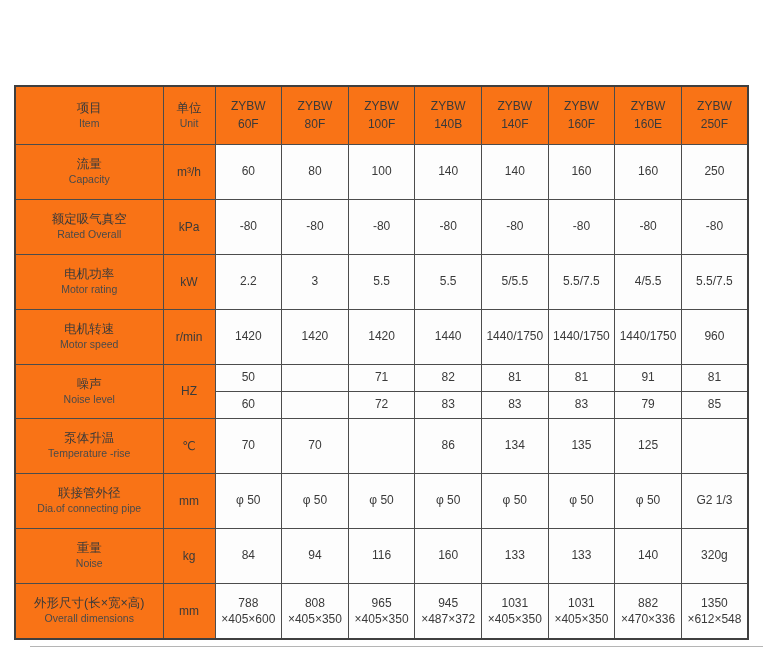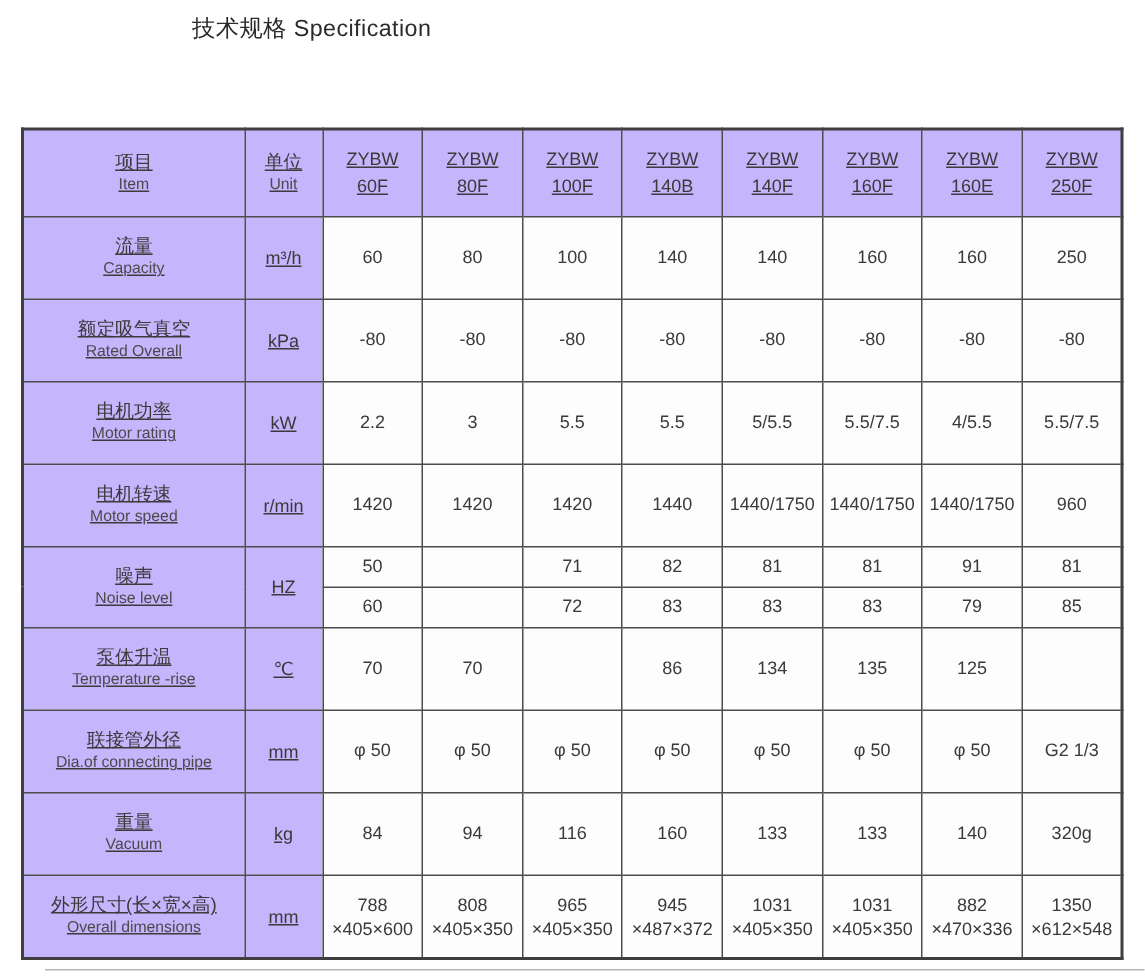--- a/index.html
+++ b/index.html
@@ -17,41 +17,40 @@
     position:absolute;left:14px;top:85px;
     width:735px;height:555px;
     border-collapse:collapse;table-layout:fixed;
     border:2px solid #3f3f3f;
   }
   .spec th,.spec td{
     border:1px solid #4c4c4c;
     text-align:center;vertical-align:middle;
     padding:0 2px;font-weight:normal;
   }
-  .blue{background:#c4b5fd;text-decoration:underline;}
+  .blue{background:#f97316;}
   td.val{background:#fdfdfd;font-size:12px;color:#3a3a3a;white-space:pre-line;line-height:1.35;}
   .cn{font-size:12.5px;color:#3a3a3a;line-height:1.2;}
   .en{font-size:10.5px;color:#4a4a4a;margin-top:2px;line-height:1.1;}
   .unitTxt{font-size:12px;color:#3a3a3a;}
   .model{font-size:12px;line-height:1.55;color:#3a3a3a;}
   thead tr{height:58px;}
   tr.r{height:55px;}
   tr.noise-sub{height:27px;}
   tr.dims{height:auto;}
   .bottom-rule{
     position:absolute;left:30px;top:646px;width:733px;height:0;
     border-top:1px solid #b5b5b5;
   }
 </style>
 </head>
 <body>
 
 <div class="page">
 
-  <div class="title">技术规格 Specification</div>
 
   <table class="spec">
     <colgroup>
       <col style="width:148px">
         <col style="width:52px">
       <col>
         <col>
         <col>
         <col>
         <col>
@@ -223,21 +222,21 @@
         <td class="val">φ 50</td>
         <td class="val">φ 50</td>
         <td class="val">φ 50</td>
         <td class="val">φ 50</td>
         <td class="val">G2 1/3</td>
       </tr>
 
       <tr class="r">
         <th class="blue">
           <div class="cn">重量</div>
-          <div class="en">Vacuum</div>
+          <div class="en">Noise</div>
         </th>
         <td class="blue unitTxt">kg</td>
         <td class="val">84</td>
         <td class="val">94</td>
         <td class="val">116</td>
         <td class="val">160</td>
         <td class="val">133</td>
         <td class="val">133</td>
         <td class="val">140</td>
         <td class="val">320g</td>

